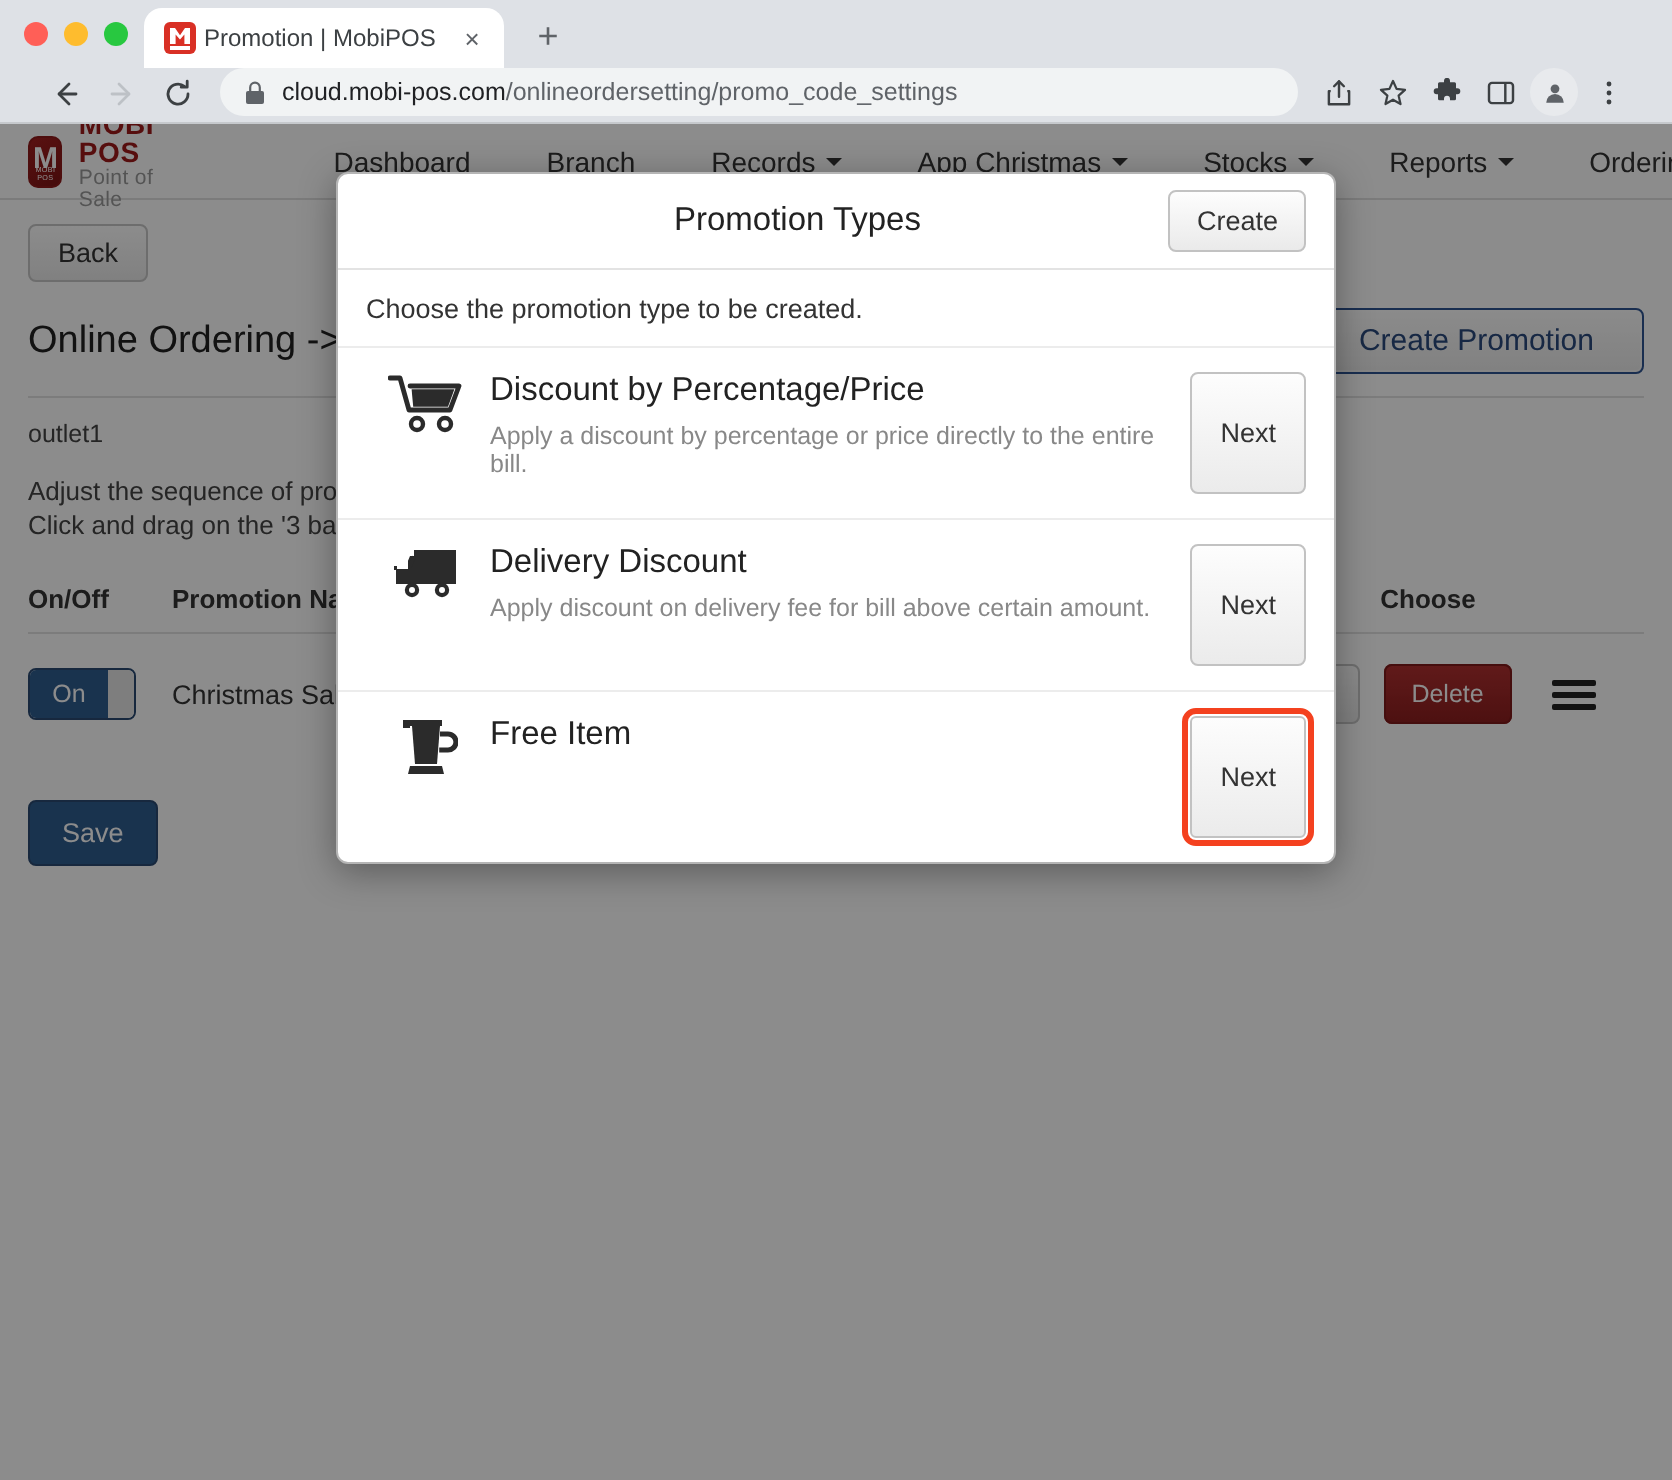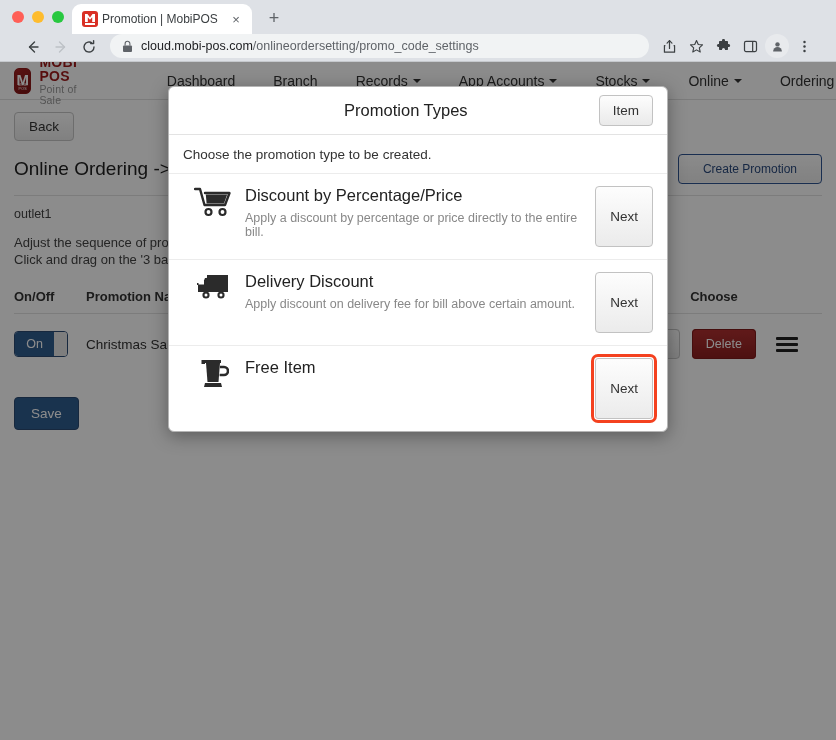--- a/index.html
+++ b/index.html
@@ -197,21 +197,21 @@
     padding: 6px 14px;
   }
   #title-row {
     display: flex; align-items: center; justify-content: space-between;
     margin-top: 13px;
   }
   #page-title {
     font-size: 19px; color: #222; font-weight: normal;
   }
   #create-promo-btn {
-    font-size: 12px; color: #2b4a7d;
+    font-size: 15px; color: #2b4a7d;
     background: linear-gradient(to bottom, #fdfdfd, #ebebeb);
     border: 1px solid #2f5592;
     border-radius: 4px;
     padding: 7px 24px;
     box-shadow: 0 0 0 1px rgba(255,255,255,.4) inset;
   }
   hr.sep { border: none; border-top: 1px solid #e2e2e2; margin: 11px 0 0 0; }
   #outlet { font-size: 12.5px; color: #444; margin-top: 11px; }
   #hint1 { font-size: 13px; color: #444; margin-top: 14px; }
   #hint2 { font-size: 13px; color: #444; margin-top: 2px; }
@@ -452,29 +452,29 @@
             <span>Dashboard</span>
           </div>
         <div class="nav-item">
             <span>Branch</span>
           </div>
         <div class="nav-item">
             <span>Records</span>
             <i class="caret"></i>
           </div>
         <div class="nav-item">
-            <span>App Accounts</span>
+            <span>App Christmas</span>
             <i class="caret"></i>
           </div>
         <div class="nav-item">
             <span>Stocks</span>
             <i class="caret"></i>
           </div>
         <div class="nav-item">
-            <span>Online</span>
+            <span>Reports</span>
             <i class="caret"></i>
           </div>
         <div class="nav-item">
             <span>Ordering</span>
             <i class="caret"></i>
           </div>
       </div>
     </div>
 
     <div id="body-area">
@@ -529,21 +529,21 @@
 
       <div id="save-btn">Save</div>
     </div>
   </div>
 
   <div id="dim-overlay"></div>
 
   <div id="modal">
     <div id="modal-header">
       <div id="modal-title">Promotion Types</div>
-      <div id="modal-close">Item</div>
+      <div id="modal-close">Create</div>
     </div>
 
     <div id="modal-subtitle">Choose the promotion type to be created.</div>
 
     <div class="promo-option">
       <div class="icon-wrap">
         <svg width="40" height="32" viewBox="0 0 40 32">
           <path d="M1 3 H6 L10.5 19 H31 L35.5 7 H11" fill="none" stroke="#2b2b2b" stroke-width="2.4" stroke-linecap="round" stroke-linejoin="round"></path>
           <path d="M11.8 8.6 H33.2 L30 17.4 H12.6 Z" fill="#2b2b2b"></path>
           <circle cx="14.5" cy="26" r="3" fill="none" stroke="#2b2b2b" stroke-width="2.2"></circle>

